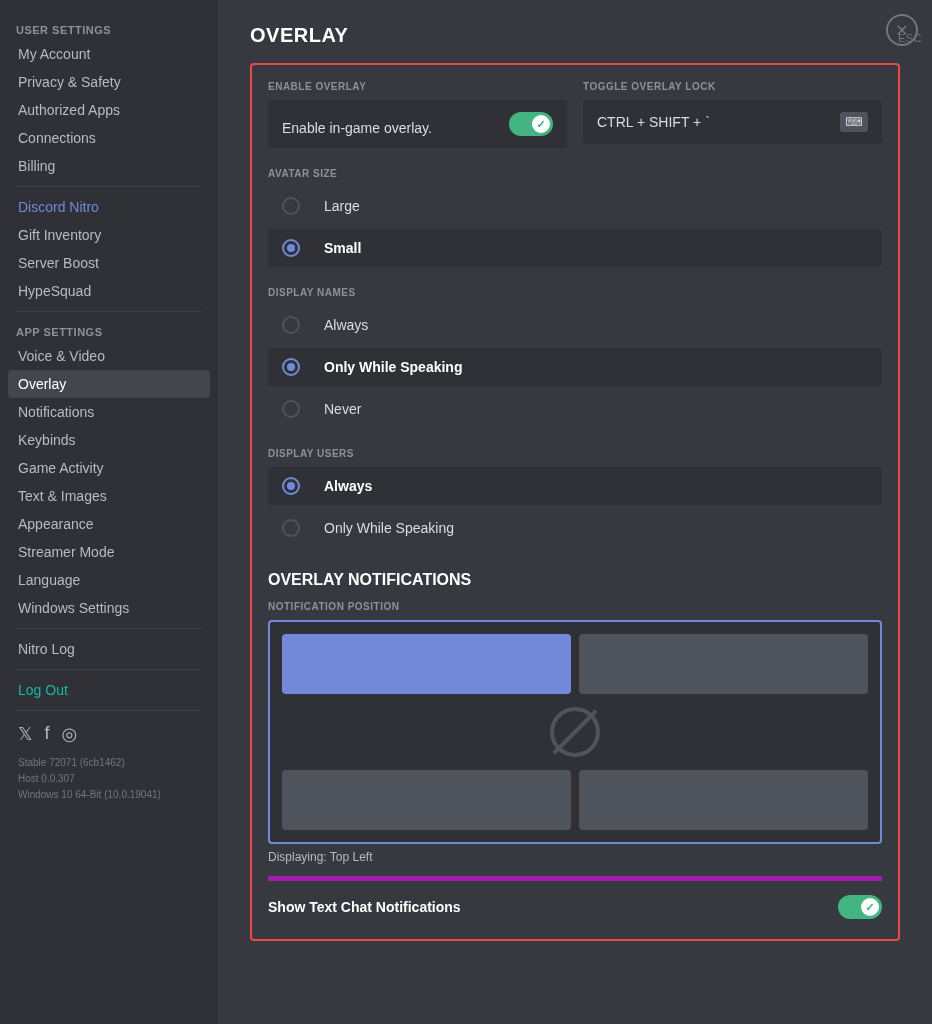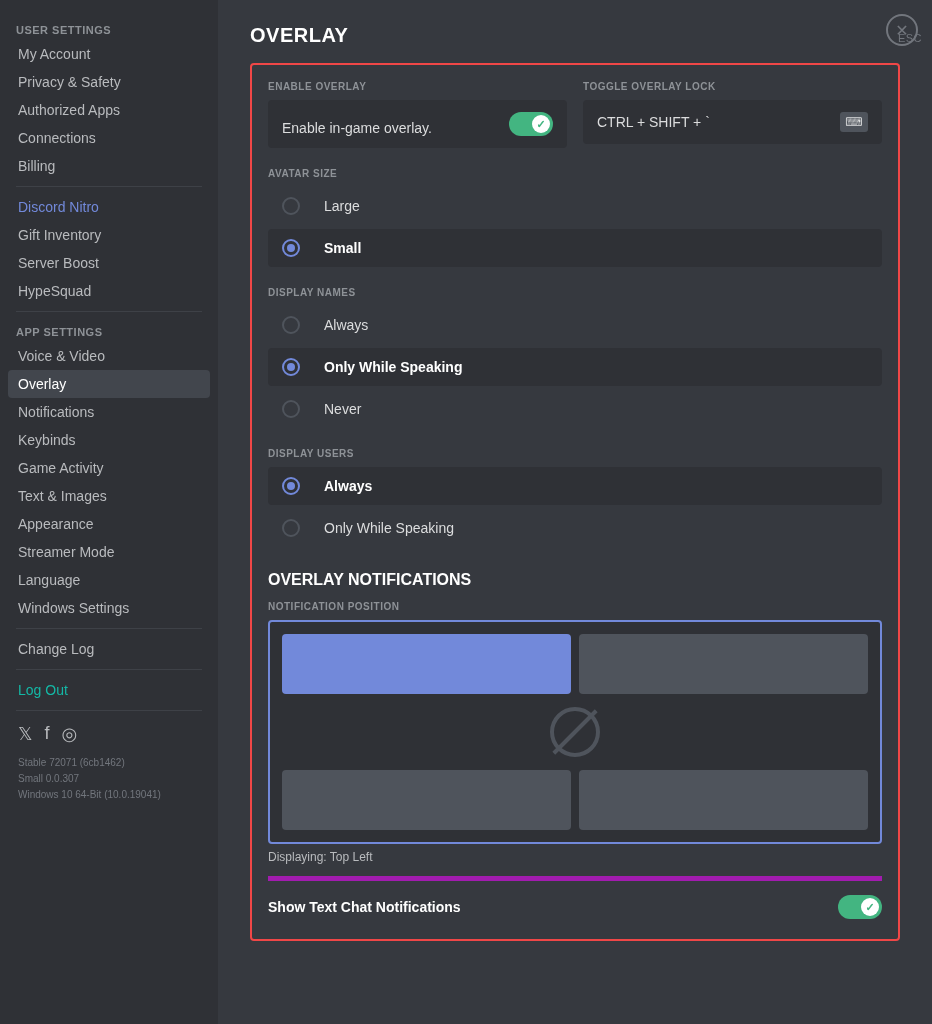--- a/index.html
+++ b/index.html
@@ -349,36 +349,36 @@
   <div class="sidebar-item">Keybinds</div>
   <div class="sidebar-item">Game Activity</div>
   <div class="sidebar-item">Text &amp; Images</div>
   <div class="sidebar-item">Appearance</div>
   <div class="sidebar-item">Streamer Mode</div>
   <div class="sidebar-item">Language</div>
   <div class="sidebar-item">Windows Settings</div>
 
   <div class="sidebar-divider"></div>
 
-  <div class="sidebar-item">Change Log</div>
+  <div class="sidebar-item">Nitro Log</div>
 
   <div class="sidebar-divider"></div>
 
   <div class="sidebar-item logout">Log Out</div>
 
   <div class="sidebar-divider"></div>
 
   <div class="sidebar-socials">
     <span>𝕏</span>
     <span>f</span>
     <span>◎</span>
   </div>
   <div class="sidebar-version">
     <div>Stable 72071 (6cb1462)</div>
-    <div>Small 0.0.307</div>
+    <div>Host 0.0.307</div>
     <div>Windows 10 64-Bit (10.0.19041)</div>
   </div>
 </div>
 
 <div class="main-content">
   <div class="page-title">OVERLAY</div>
 
   <div class="settings-section">
 
     <div class="enable-overlay-row">

